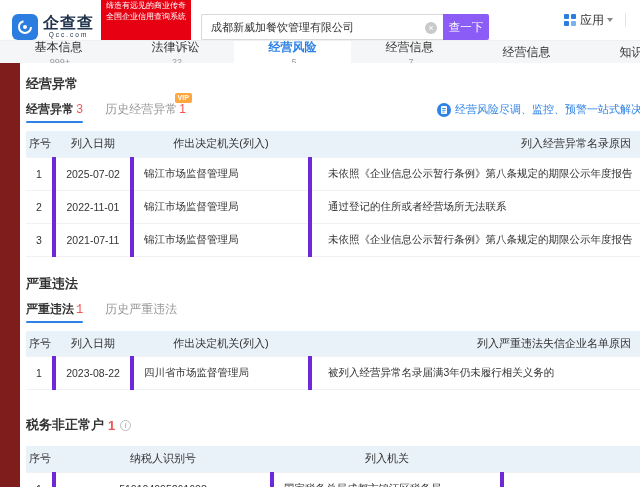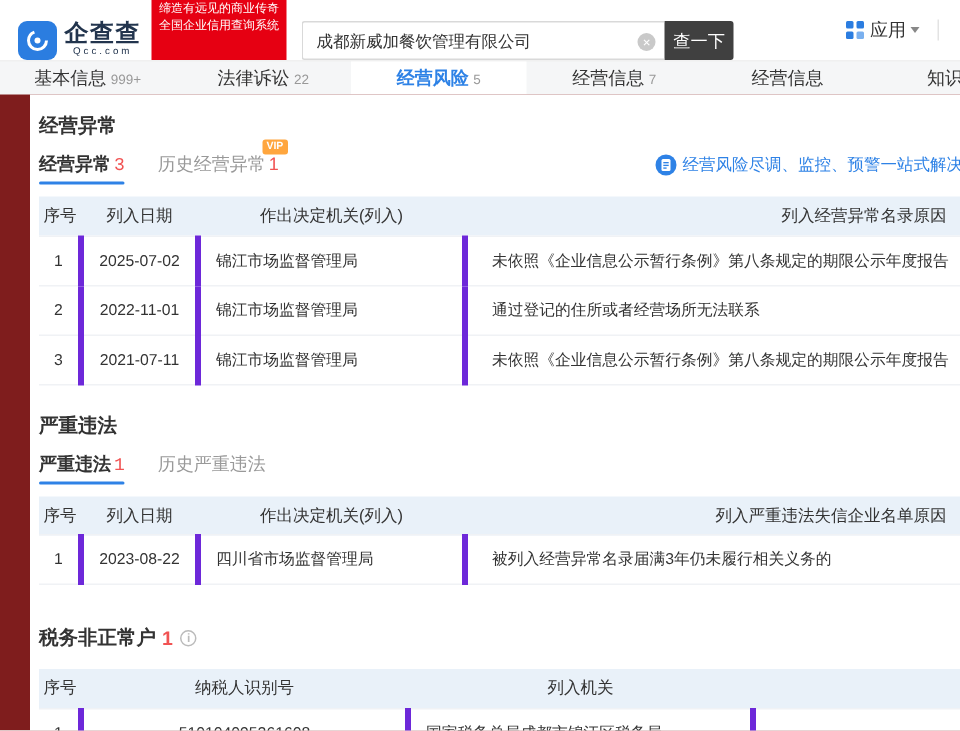--- a/index.html
+++ b/index.html
@@ -14,33 +14,33 @@
   .logo-cn { font-size:16px; font-weight:bold; color:#22344d; letter-spacing:1px; line-height:16px; }
   .logo-en { font-size:6.5px; color:#22344d; letter-spacing:2px; line-height:8px; }
   .tagline { margin-left:7px; background:#e60012; color:#fff; font-size:8px; line-height:11px;
     padding:18px 5px; text-align:center; white-space:nowrap; }
   .search-box { display:flex; align-items:center; margin-left:10px;margin-top:26px; }
   .search-input { position:relative; width:242px; height:26px; border:1px solid #d9d9d9; border-right:none;
     border-radius:2px 0 0 2px; display:flex; align-items:center; padding:0 22px 0 9px; }
   .search-input span { font-size:11px; color:#333; white-space:nowrap; overflow:hidden; }
   .clear-ic { position:absolute; right:6px; top:7px; width:12px; height:12px; border-radius:50%;
     background:#c9c9c9; color:#fff; font-size:9px; line-height:12px; text-align:center; }
-  .search-btn { height:26px; width:46px; background:#404040; color:#fff; border:none; font-size:11.5px;
+  .search-btn { height:26px; width:46px; background:#8b5cf6; color:#fff; border:none; font-size:11.5px;
     border-radius:0 2px 2px 0; cursor:pointer; font-family:inherit; }
   .top-right { position:absolute; right:14px; top:0; height:40px; display:flex; align-items:center; }
   .apps { display:flex; align-items:center; font-size:12px; color:#333; }
   .grid-ic { width:12px; height:12px; display:grid; grid-template-columns:5px 5px; grid-template-rows:5px 5px; gap:2px; margin-right:4px; }
   .grid-ic i { background:#2b7de0; border-radius:1px; }
   .grid-ic i:last-child { background:#7ab0ef; }
   .caret { margin-left:3px; width:0; height:0; border-left:3.5px solid transparent; border-right:3.5px solid transparent; border-top:4px solid #888; }
   .tr-divider { width:1px; height:14px; background:#e3e3e3; margin-left:12px; }
 
   
   .tabbar { height:23px; width:702px; background:#f5f6f7; display:flex; border-top:1px solid #f0f0f0; }
-  .tab { width:117px; height:23px; display:flex; align-items:center; justify-content:center; font-size:12px; color:#333; cursor:pointer; }
+  .tab { width:117px; height:23px; display:flex; align-items:center; justify-content:center; font-size:12px; color:#333; cursor:pointer;flex-direction:column; }
   .tab .cnt { font-size:9px; color:#999; margin-left:3px; margin-top:1px; }
   .tab.active { background:#fff; color:#2e82e6; font-weight:bold; }
   .tab.active .cnt { color:#999; font-weight:normal; }
 
   
   .page { position:relative; height:424px; background:#7f1d1d; }
   .card { position:absolute; left:20px; top:0; width:682px; height:424px; background:#fff; padding:10px 0 0 6px; }
 
   .section { position:relative; }
   .sec-title { font-size:13px; font-weight:bold; color:#333; display:flex; align-items:center; }

